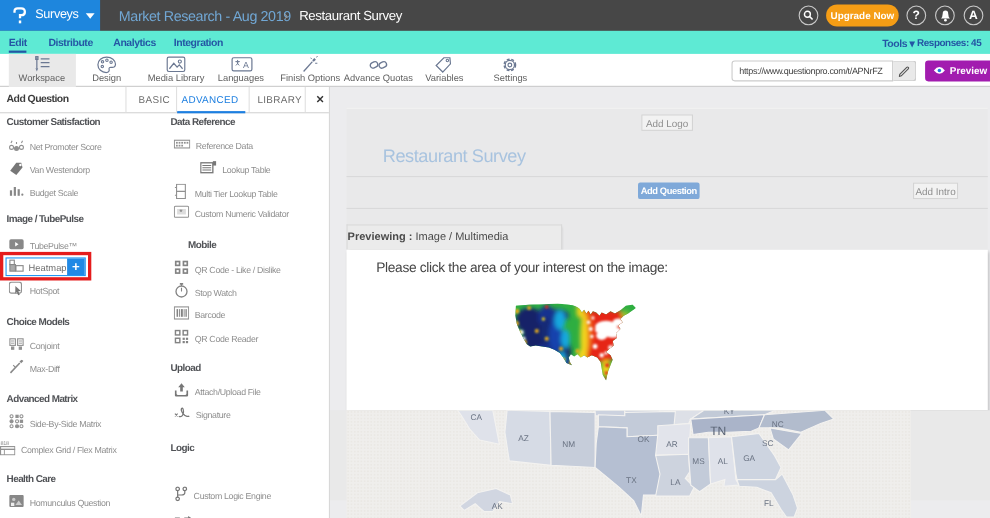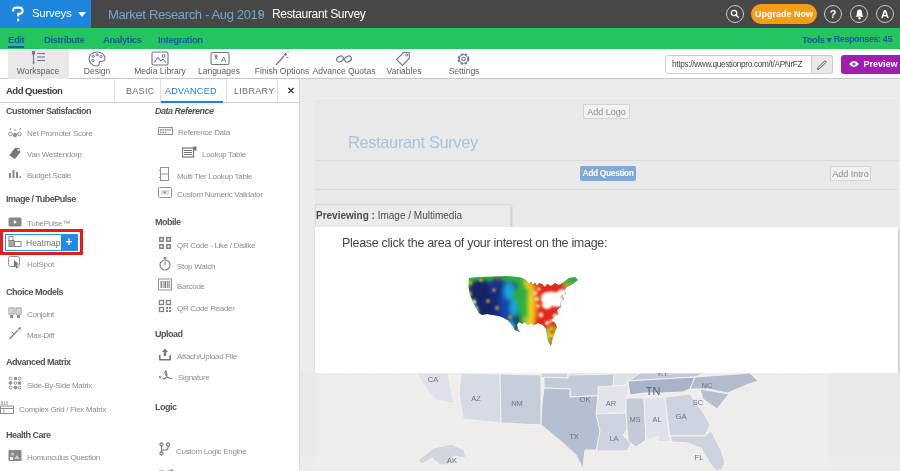--- a/index.html
+++ b/index.html
@@ -11,21 +11,21 @@
 #logoarea { position:absolute; left:0; top:0; width:91px; height:28px; background:#1e86dd; color:#fff; }
 #logoarea .ptxt { position:absolute; left:32px; top:7px; font-size:11.5px; letter-spacing:-0.3px; color:#fff; }
 #caret1 { position:absolute; left:78px; top:12px; width:0; height:0; border-left:4px solid transparent; border-right:4px solid transparent; border-top:5px solid #fff; }
 #crumb1 { position:absolute; left:108px; top:7px; font-size:13px; letter-spacing:-0.35px; color:#71a7d4; }
 #crumbsep { position:absolute; left:258px; top:7px; font-size:12px; color:#9a9a9a; }
 #crumb2 { position:absolute; left:272px; top:7px; font-size:12px; letter-spacing:-0.35px; color:#fdfdfd; }
 .circbtn { position:absolute; top:5px; width:18px; height:18px; border:1px solid #c9c9c9; border-radius:50%; color:#fff; text-align:center; font-size:11px; line-height:17px; font-weight:bold; }
 #upgrade { position:absolute; left:751px; top:4px; width:66px; height:20px; background:#f59d15; border-radius:10px; color:#fff; font-size:9px; font-weight:bold; text-align:center; line-height:20px; white-space:nowrap; }
 
 
-#menubar { position:absolute; left:0; top:28px; width:900px; height:35px; background:#22c55e; border-bottom:1px solid #d2d2d2; }
+#menubar { position:absolute; left:0; top:28px; width:900px; height:35px; background:#5eead4; border-bottom:1px solid #d2d2d2; }
 .menuitem { position:absolute; top:6px; font-size:9.5px; letter-spacing:-0.4px; color:#2456a4; font-weight:bold; white-space:nowrap; }
 #tools { position:absolute; left:802px; top:6px; font-size:9.5px; letter-spacing:-0.4px; color:#2456a4; font-weight:bold; white-space:nowrap; }
 #resp { position:absolute; right:8px; top:6px; font-size:9px; letter-spacing:-0.4px; color:#2456a4; font-weight:bold; white-space:nowrap; }
 
 
 #toolbar { position:absolute; left:0; top:49px; width:900px; height:30px; background:#fff; border-bottom:1px solid #c6c6c6; }
 .tbitem { position:absolute; top:0; height:30px; text-align:center; white-space:nowrap; }
 .tbitem .lbl { position:absolute; left:0; bottom:3px; width:100%; font-size:8.5px; color:#606060; }
 .tbitem svg { position:absolute; top:2px; left:50%; margin-left:-9px; }
 #tb0bg { position:absolute; left:8px; top:0; width:61px; height:30px; background:#e9e9e9; }
@@ -289,21 +289,21 @@
       </svg>Complex Grid / Flex Matrix</div>
 
   <div class="pheading" style="left:6px; top:351px;">Health Care</div>
   <div class="pitem" style="left:8px; top:370px;"><svg width="14" height="13" viewBox="0 0 14 13">
         <rect x="0.5" y="1" width="13" height="11" rx="1" fill="#888"></rect>
         <circle cx="4.5" cy="5" r="1.5" fill="#ccc"></circle>
         <path d="M6,10 L9,6 L12,10 Z" fill="#ccc"></path>
         <rect x="2" y="8" width="3" height="3" fill="#eee"></rect>
       </svg>Homunculus Question</div>
 
-  <div class="pheading" style="left:155px; top:27px;font-style:italic;">Data Reference</div>
+  <div class="pheading" style="left:155px; top:27px;">Data Reference</div>
   <div class="pitem" style="left:158px; top:46px;"><svg width="15" height="12" viewBox="0 0 15 12">
         <rect x="0.5" y="2.5" width="14" height="7" fill="none" stroke="#919191"></rect>
         <g fill="#919191">
           <rect x="2" y="4" width="1.6" height="1.6"></rect>
           <rect x="4.4" y="4" width="1.6" height="1.6"></rect>
           <rect x="6.8" y="4" width="1.6" height="1.6"></rect>
           <rect x="9.2" y="4" width="1.6" height="1.6"></rect>
           <rect x="11.6" y="4" width="1.6" height="1.6"></rect>
           <rect x="2" y="6.6" width="1.6" height="1.6"></rect>
           <rect x="4.4" y="6.6" width="1.6" height="1.6"></rect>
@@ -322,21 +322,21 @@
           <line x1="1" y1="3.5" x2="2.5" y2="3.5"></line>
           <line x1="1" y1="10.5" x2="2.5" y2="10.5"></line>
         </g>
       </svg>Multi Tier Lookup Table</div>
   <div class="pitem" style="left:158px; top:107px;"><svg width="14" height="13" viewBox="0 0 14 13">
         <rect x="0.5" y="1.5" width="13" height="10" rx="1" fill="none" stroke="#919191"></rect>
         <rect x="3" y="4" width="8" height="5" fill="#ddd"></rect>
         <text x="5" y="9.5" font-size="8" fill="#777" font-family="Liberation Sans">*</text>
       </svg>Custom Numeric Validator</div>
 
-  <div class="pheading" style="left:155px; top:138px;">Mobile</div>
+  <div class="pheading" style="left:171px; top:138px;">Mobile</div>
   <div class="pitem" style="left:158px; top:157px;"><svg width="14" height="14" viewBox="0 0 14 14">
         <g fill="#838383">
           <rect x="1" y="1" width="5" height="5"></rect>
           <rect x="8" y="1" width="5" height="5"></rect>
           <rect x="1" y="8" width="5" height="5"></rect>
           <rect x="8" y="8" width="5" height="5"></rect>
           <rect x="2.5" y="2.5" width="2" height="2" fill="#fff"></rect>
           <rect x="9.5" y="2.5" width="2" height="2" fill="#fff"></rect>
           <rect x="2.5" y="9.5" width="2" height="2" fill="#fff"></rect>
           <rect x="9.5" y="9.5" width="2" height="2" fill="#fff"></rect>

